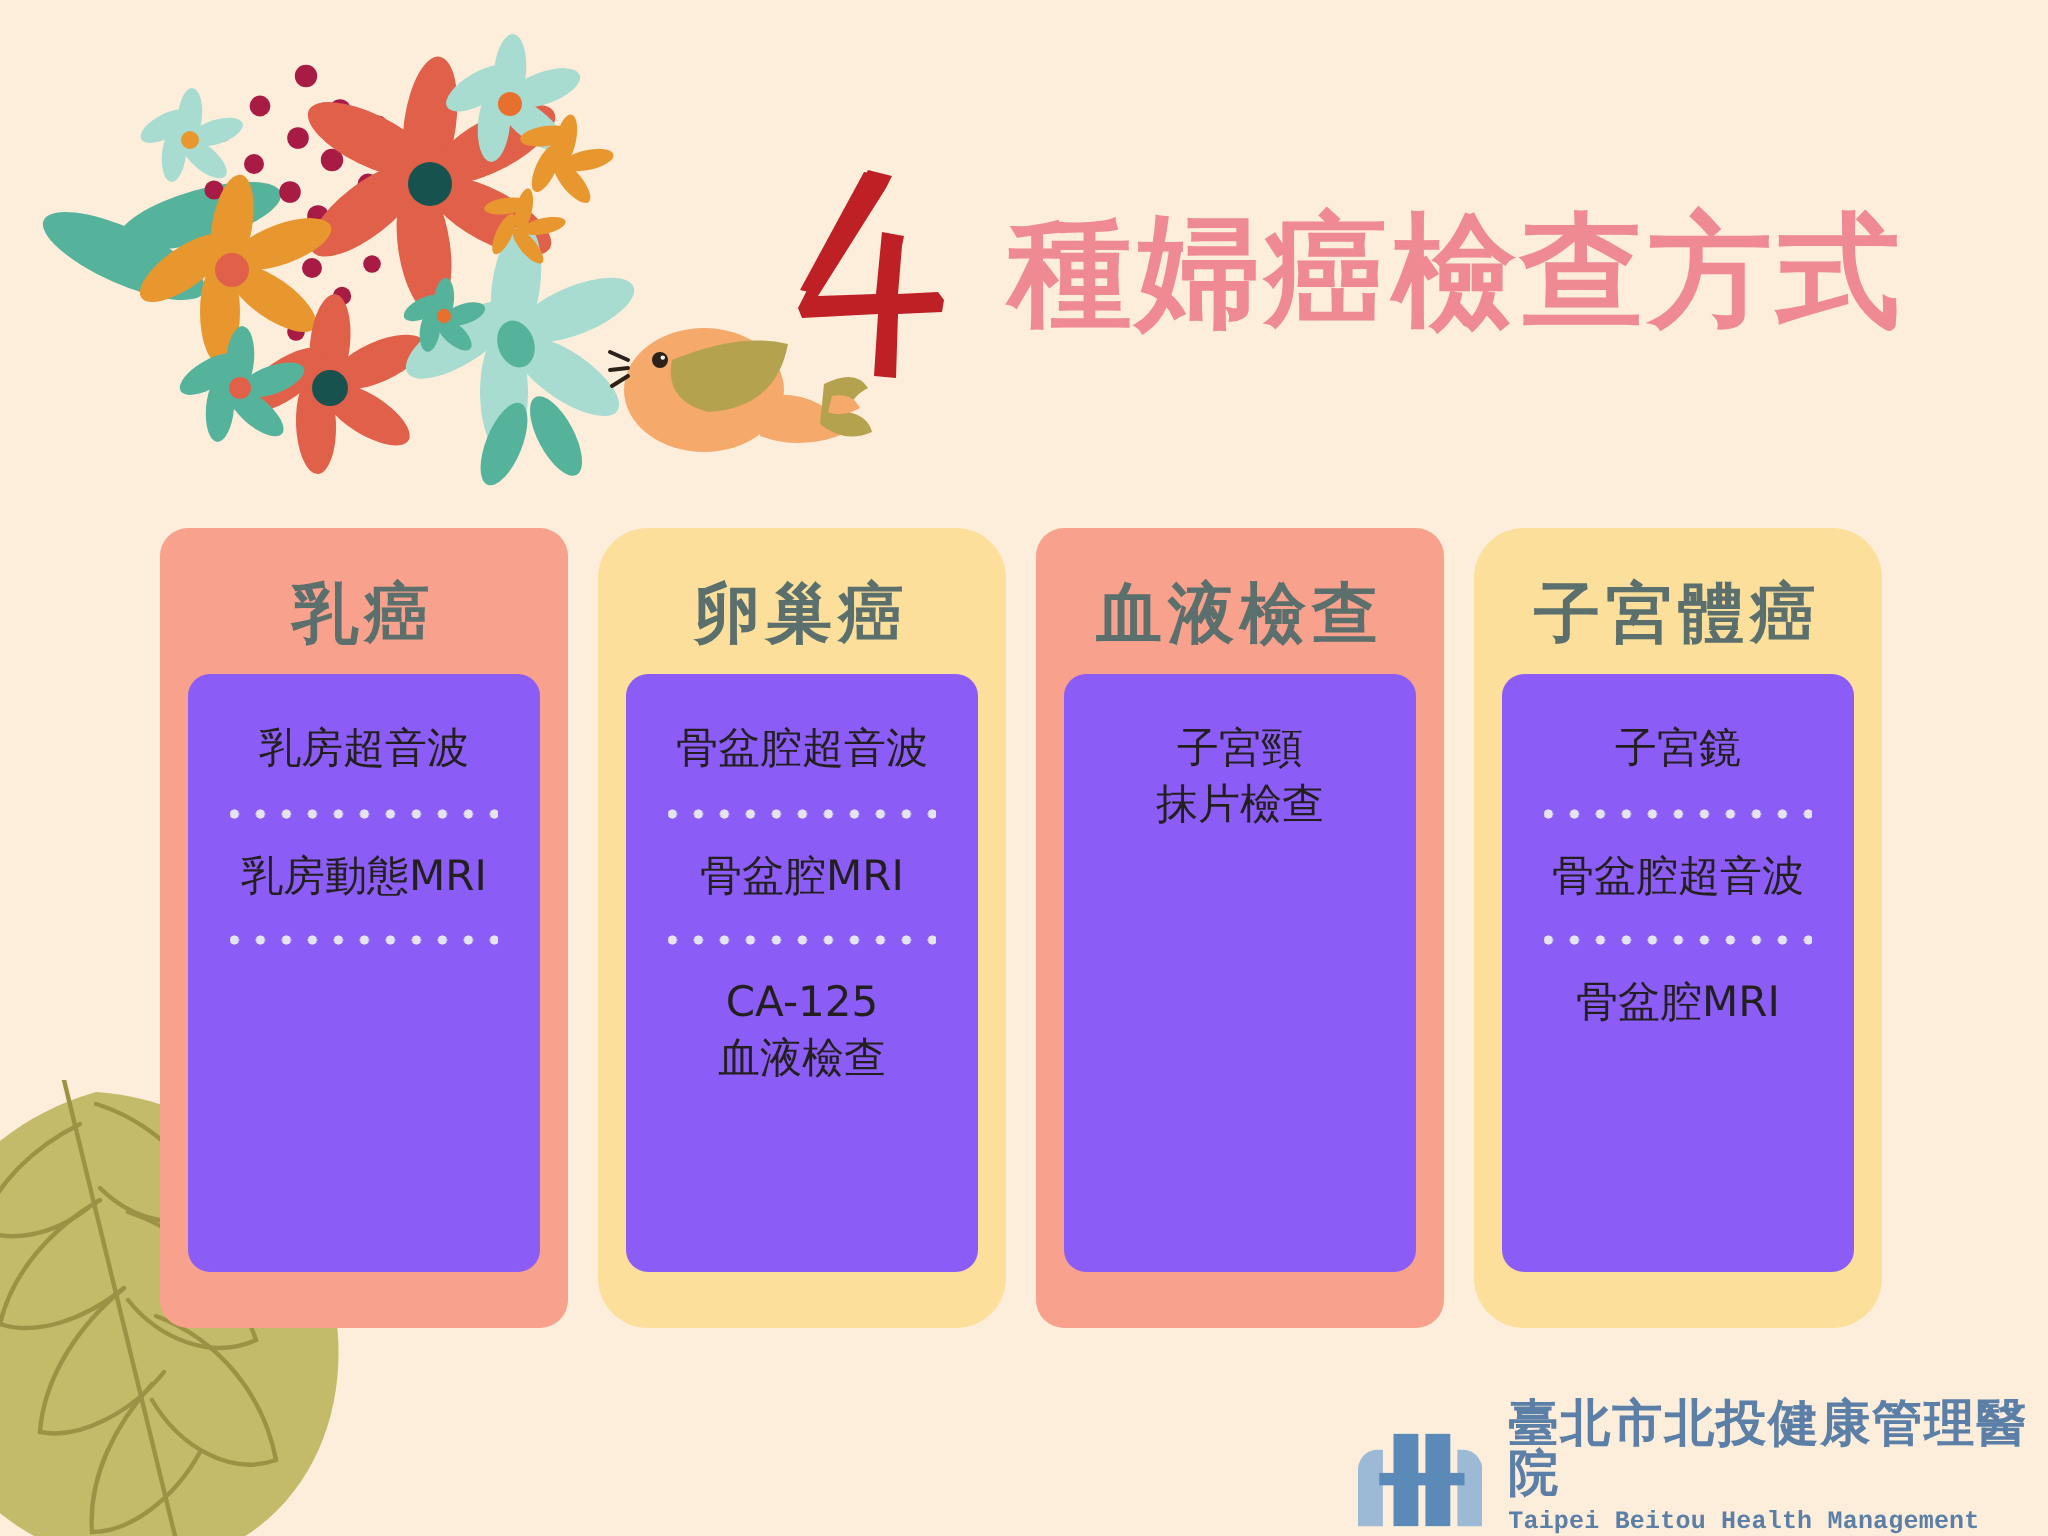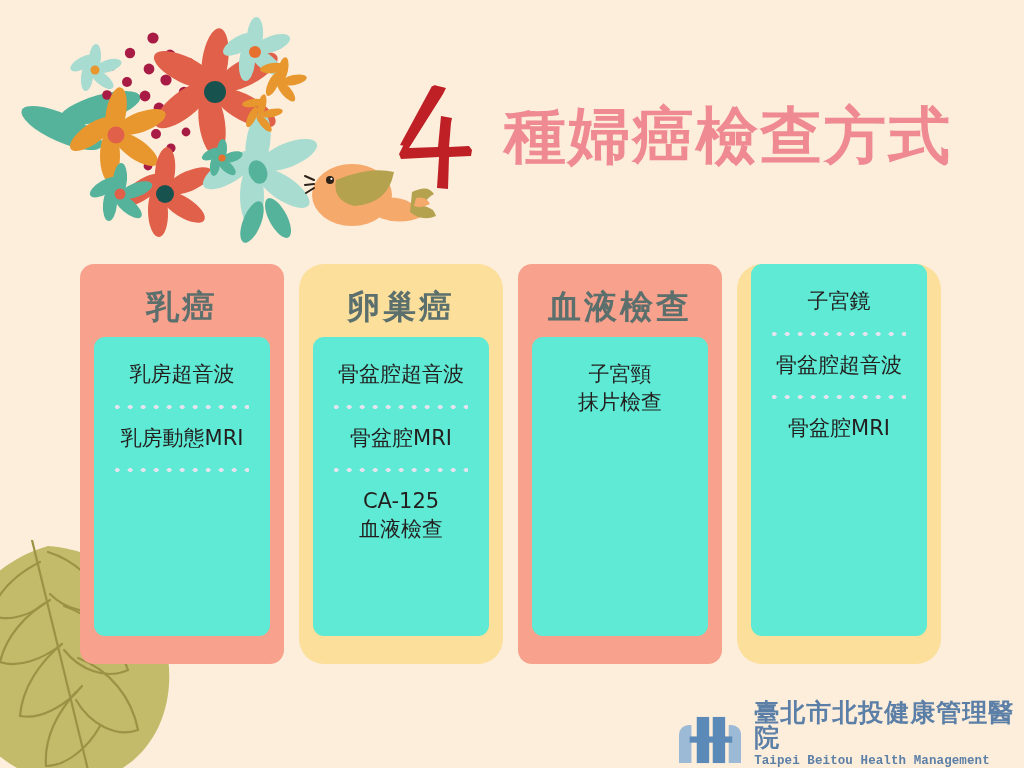--- a/index.html
+++ b/index.html
@@ -42,21 +42,21 @@
   }
   .card.salmon{background:#f8a18c;}
   .card.yellow{background:#fbdf9b;border-radius:25px;}
   .card-title{
     margin:26px 0 14px 0;
     font-size:33px;font-weight:bold;color:#5b6f6d;
     letter-spacing:3px;line-height:1;white-space:nowrap;
     font-family:"DejaVu Sans","Liberation Sans",sans-serif;
   }
   .card-inner{
-    background:#5eead4;border-radius:11px;
+    background:#8b5cf6;border-radius:11px;
     width:100%;flex:1;
     display:flex;flex-direction:column;
     align-items:center;
     padding:24px 8px 8px 8px;box-sizing:border-box;
   }
   .item{
     font-size:21px;color:#231f1f;
     text-align:center;line-height:1.32;
     white-space:pre-line;
     font-family:"DejaVu Sans","Liberation Sans",sans-serif;
@@ -276,20 +276,21 @@
 
     <div class="card salmon">
       <div class="card-title">血液檢查</div>
       <div class="card-inner">
         <div class="item">子宮頸
 抹片檢查</div>
       </div>
     </div>
 
     <div class="card yellow">
+      <div class="card-title">子宮體癌</div>
       <div class="card-inner">
         <div class="item">子宮鏡</div>
         <div class="sep"></div>
         <div class="item">骨盆腔超音波</div>
         <div class="sep"></div>
         <div class="item">骨盆腔MRI</div>
       </div>
     </div>
 
   </div>

